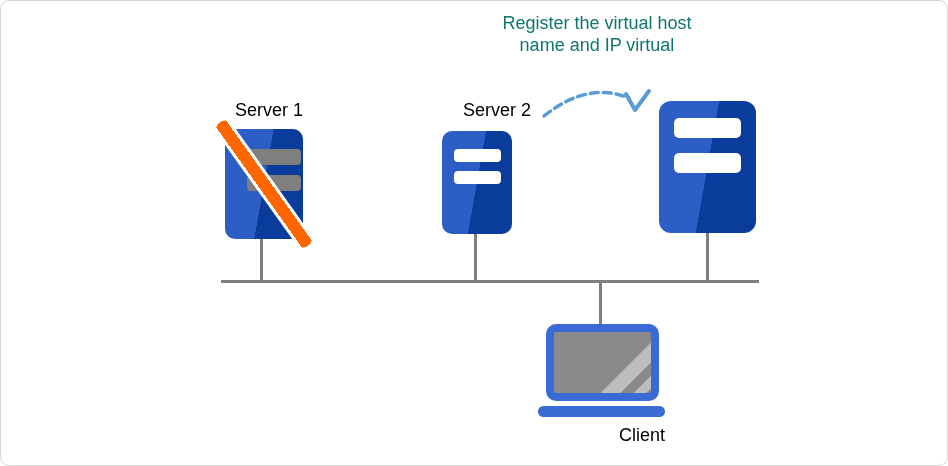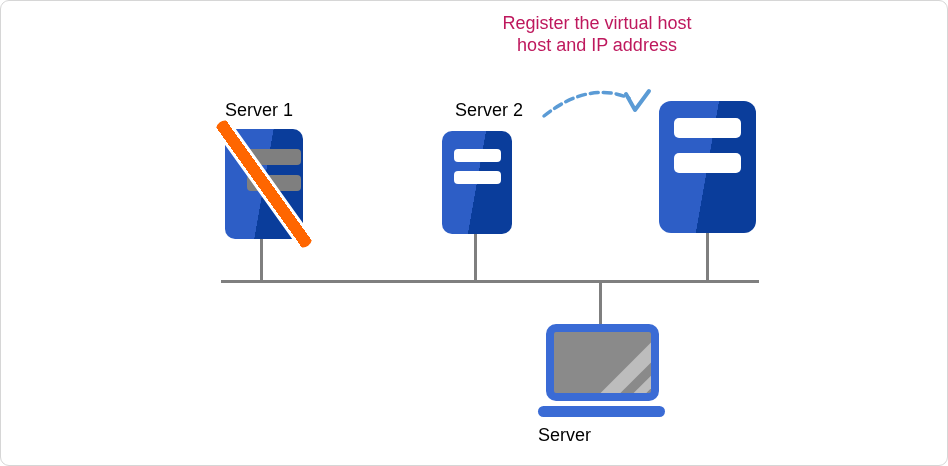--- a/index.html
+++ b/index.html
@@ -3,24 +3,24 @@
 <meta charset="utf-8">
 <style>
   html,body { margin:0; padding:0; background:#fff; }
   .canvas {
     position:relative; width:948px; height:466px; box-sizing:border-box;
     background:#ffffff; border:1px solid var(--canvas-border,#d6d6d6); border-radius:9px;
     font-family:"Liberation Sans", sans-serif; overflow:hidden;
   }
   .annotation {
     position:absolute; left:440px; top:11px; width:312px;
-    text-align:center; font-size:18px; line-height:22px; color:#be185d;
+    text-align:center; font-size:18px; line-height:22px; color:#0f766e;
   }
   .node-label { position:absolute; font-size:18px; color:#000; }
-  .label-center { text-align:left; }
+  .label-center { text-align:right; }
 
   
   .server-icon {
     position:absolute;
     background:linear-gradient(100deg, var(--server-blue-light,#2d5ec6) 49.85%, var(--server-blue-dark,#0a3d9b) 50%);
   }
   .slot { position:absolute; border-radius:4px; background:var(--slot-white,#ffffff); }
   .slot.gray { background:var(--slot-gray,#7f7f7f); }
 
   #server1-icon { left:224px; top:128px; width:78px; height:110px; border-radius:10px; }
@@ -89,21 +89,21 @@
   #ddns-label    { left:770px; top:90px;  white-space:nowrap; }
   #client-label  { left:537px; top:424px; width:127px; }
 </style>
 </head>
 <body>
 
 <div class="canvas">
 
   <div class="annotation">
     <div>Register the virtual host</div>
-    <div>host and IP address</div>
+    <div>name and IP virtual</div>
   </div>
 
   <svg id="register-arrow" viewBox="0 0 130 45">
     <path class="arc" d="M 18 37 Q 62 2 103 19"></path>
     <polyline class="head" points="100,15 109,31 123,12"></polyline>
   </svg>
 
   <div class="node-label label-center" id="server1-label">Server 1</div>
   <div class="server-icon" id="server1-icon">
     <div class="slot gray slot1"></div>
@@ -128,15 +128,15 @@
   <div class="net-line" id="stub-ddns"></div>
   <div class="net-line" id="stub-client"></div>
 
   <div class="laptop">
     <div class="screen">
       <div class="reflection1"></div>
       <div class="reflection2"></div>
     </div>
     <div class="base"></div>
   </div>
-  <div class="node-label label-center" id="client-label">Server</div>
+  <div class="node-label label-center" id="client-label">Client</div>
 
 </div>
 
 </body></html>

